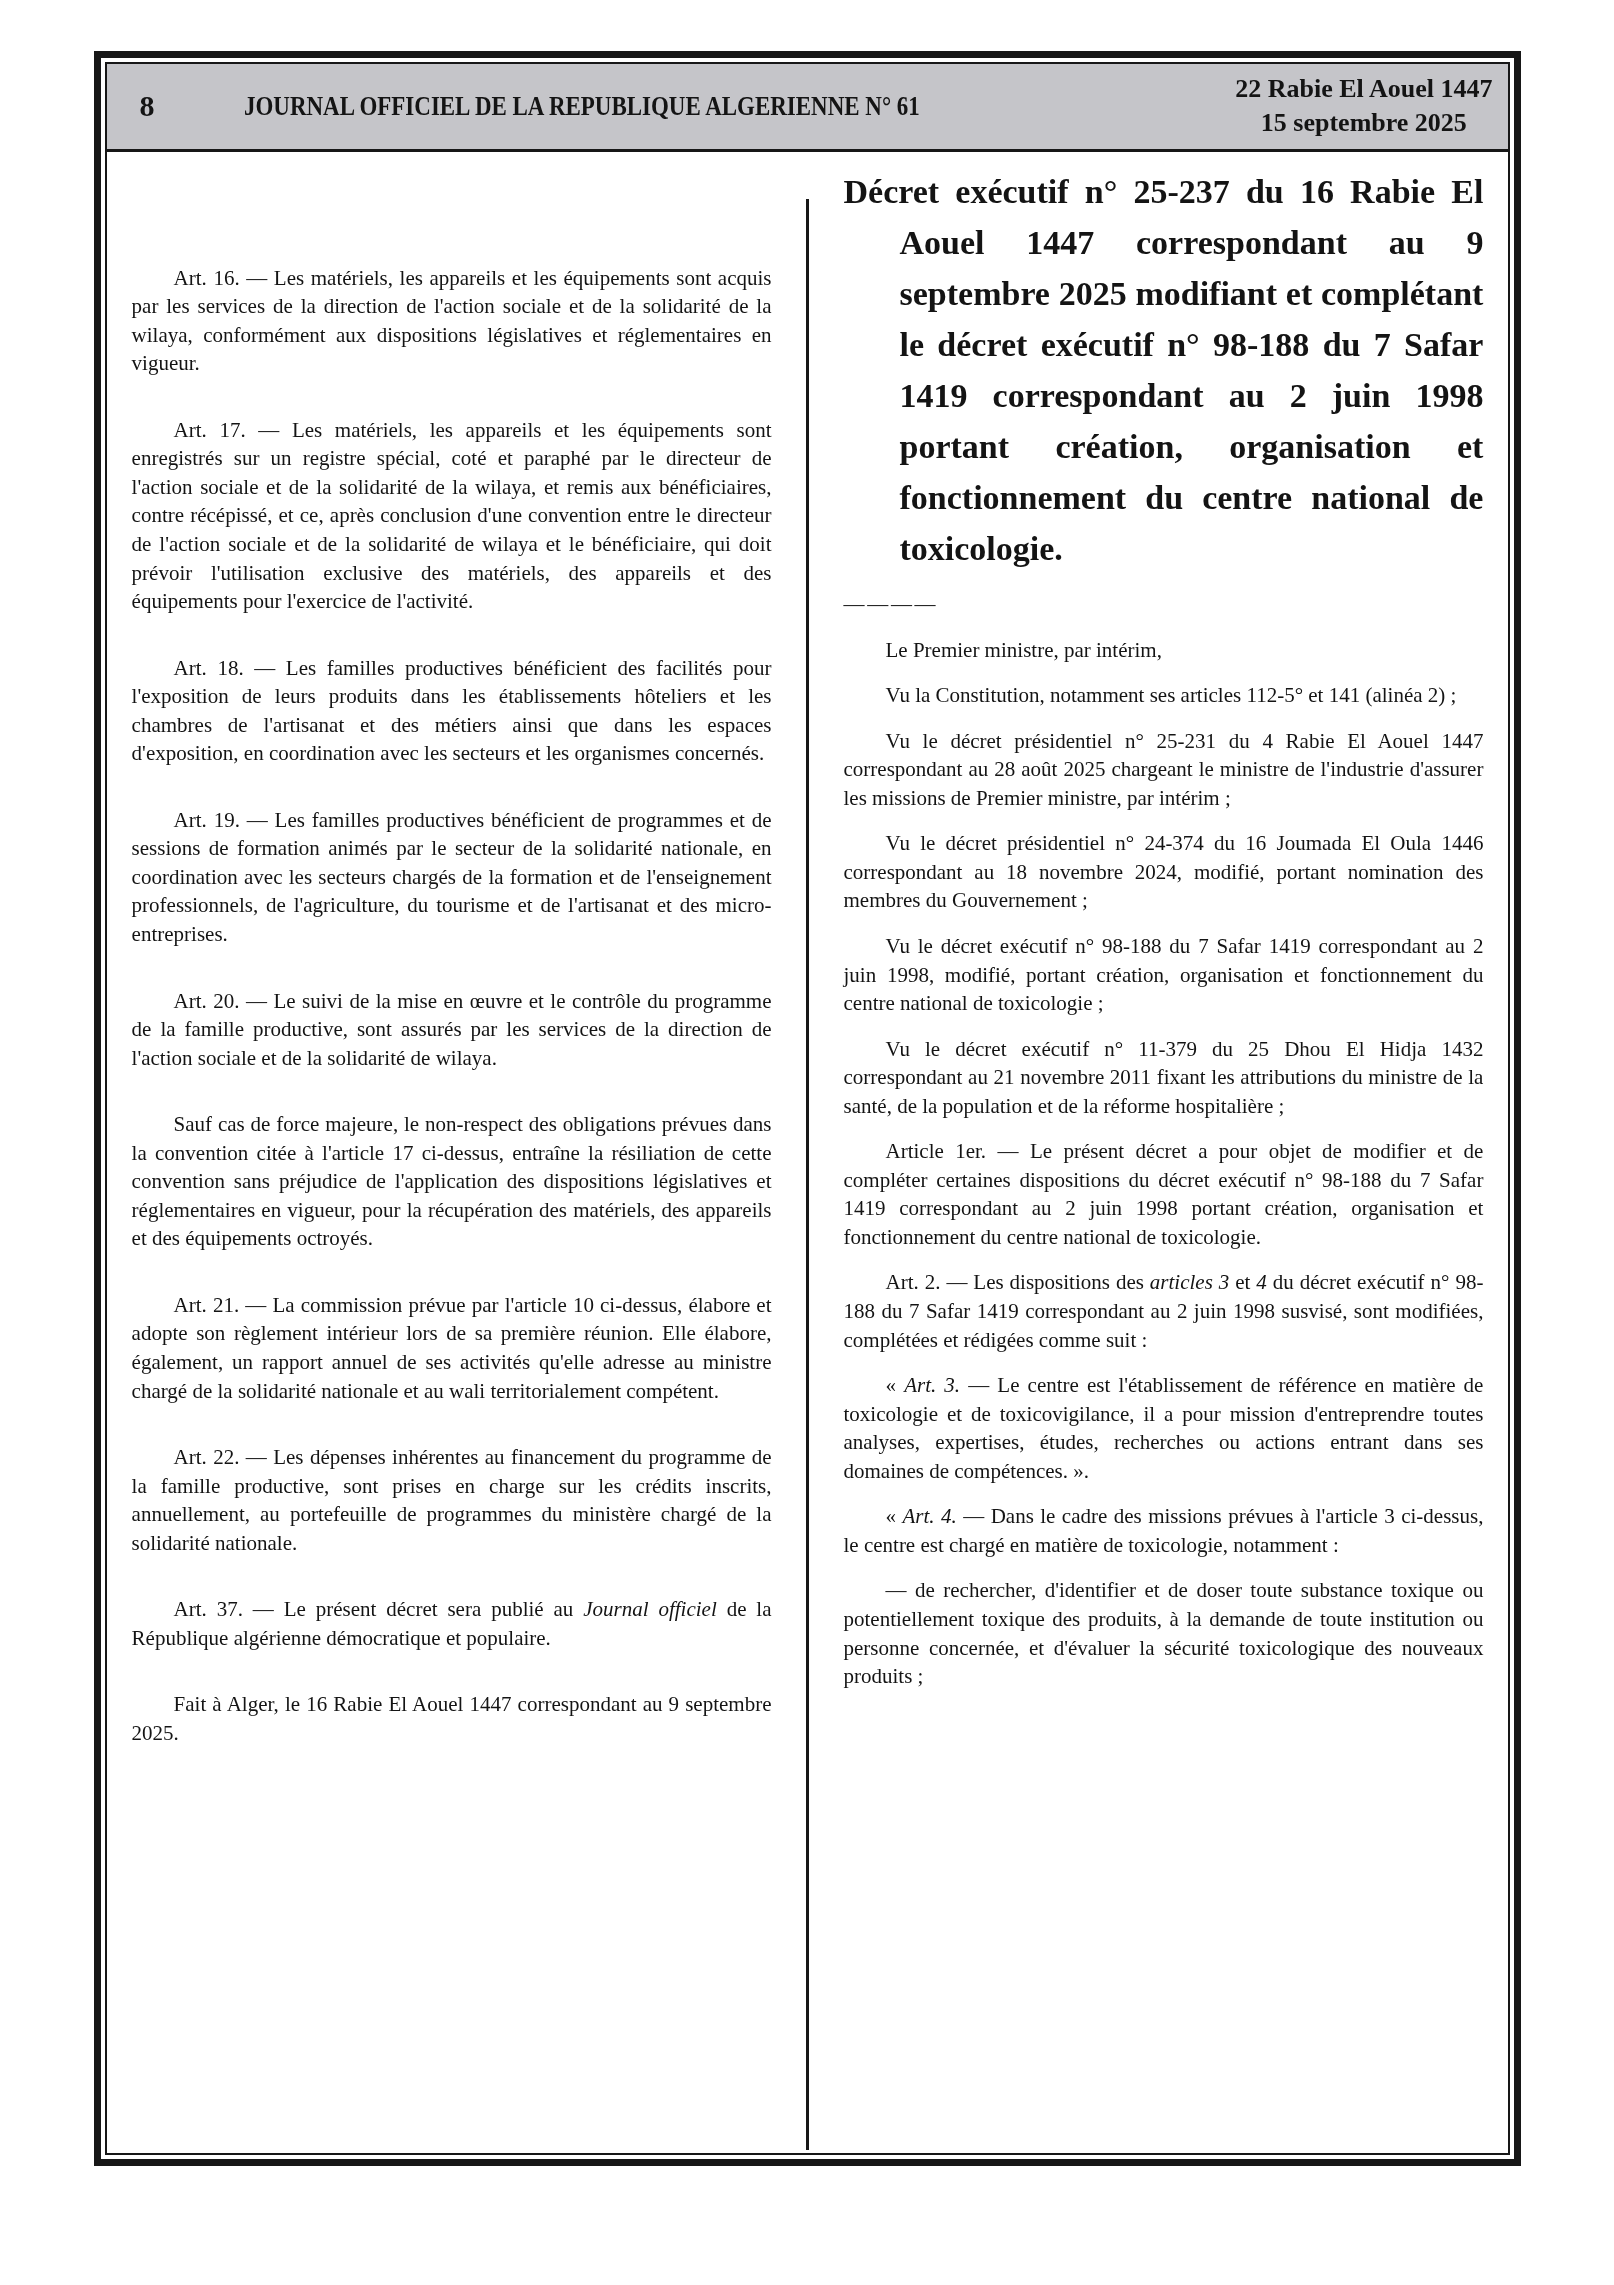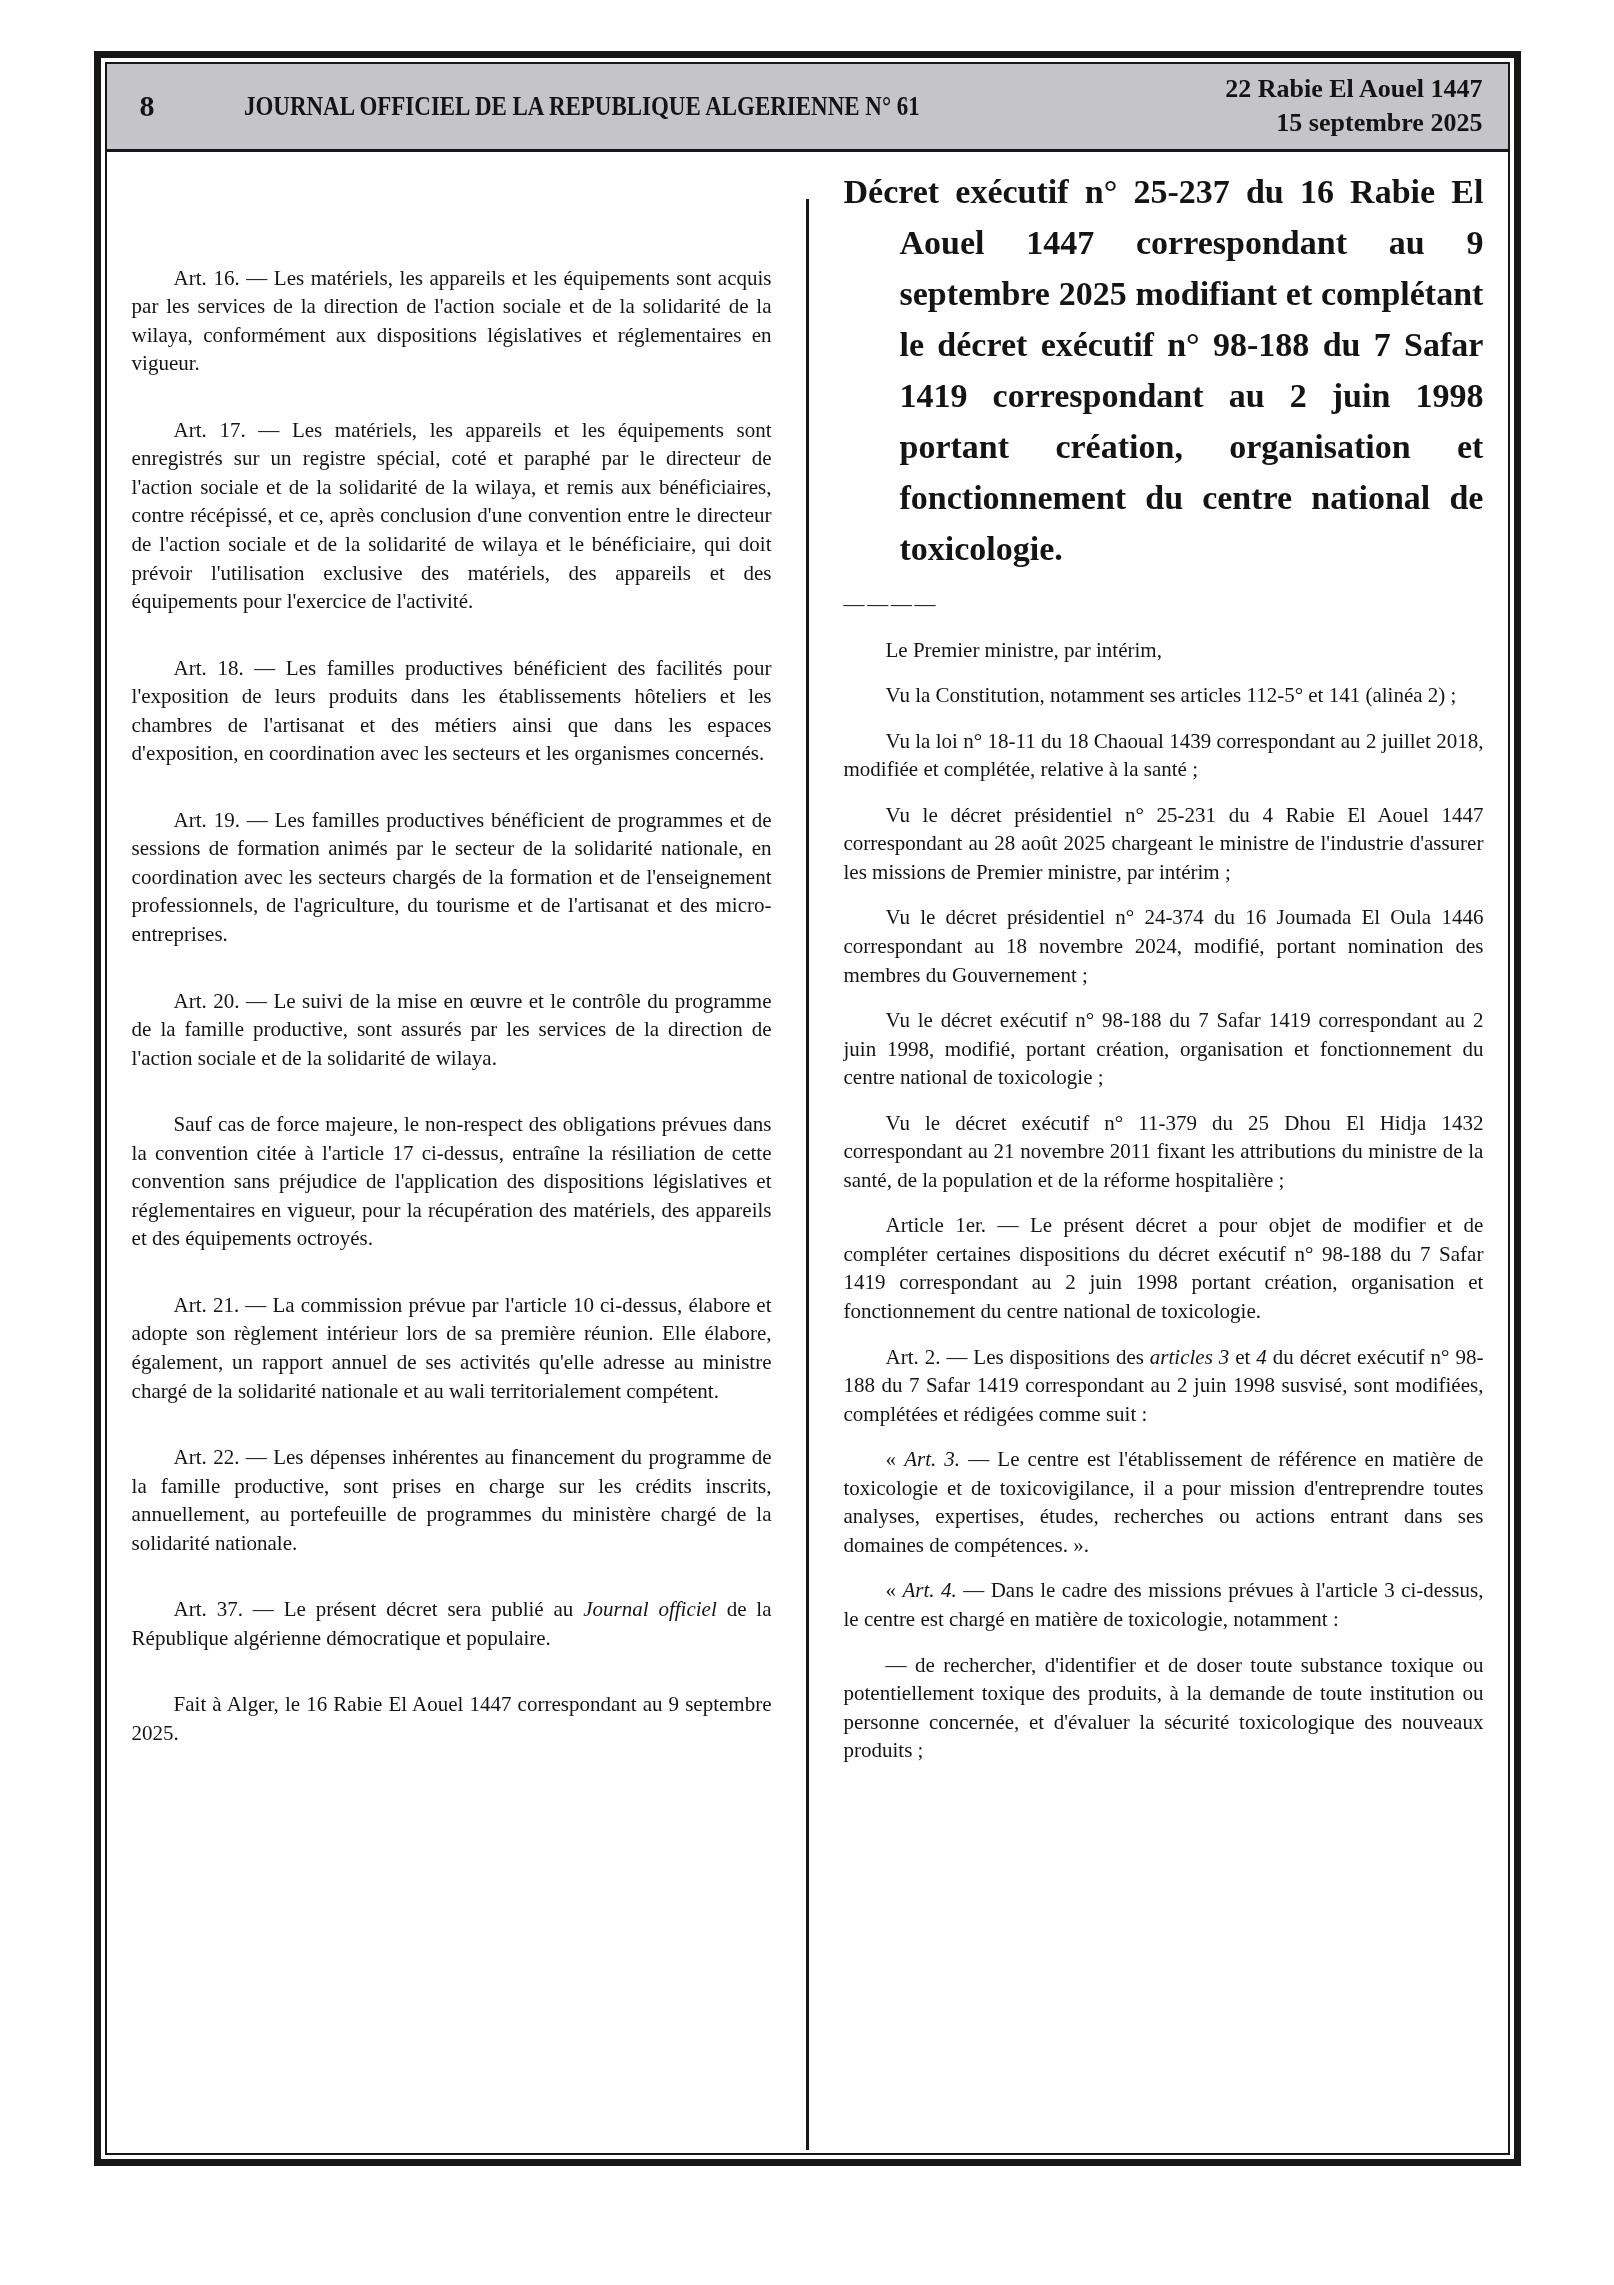--- a/index.html
+++ b/index.html
@@ -22,21 +22,21 @@
     flex:none; height:88px; background:#c5c5c9;
     border-bottom:3.6px solid #171717; box-sizing:border-box;
     display:flex; align-items:center;
   }
   .page-num { font-weight:bold; font-size:30px; margin-left:33px; flex:none; }
   .journal-title {
     font-weight:bold; font-size:28px; margin-left:89px; white-space:nowrap;
     transform:scaleX(0.82); transform-origin:left center; flex:none;
   }
   .dates {
-    margin-left:auto; margin-right:26px; text-align:right;
+    margin-left:auto; margin-right:16px; text-align:center;
     font-weight:bold; font-size:26px; line-height:1.32;
   }
   .content { flex:1; display:flex; position:relative; background:#ffffff; }
   .divider {
     position:absolute; left:calc(50% - 1.8px); top:47px; bottom:3.6px;
     width:3.6px; background:#171717;
   }
   .col { width:50%; box-sizing:border-box; }
   .col-left  { padding:96px 36px 0 25px; }
   .col-right { padding:14.5px 25px 0 36px; }
@@ -85,21 +85,20 @@
           <p class="para indent"><span>Art. 37. — Le présent décret sera publié au </span><i>Journal officiel</i><span> de la République algérienne démocratique et populaire.</span></p>
           <p class="para indent"><span>Fait à Alger, le 16 Rabie El Aouel 1447 correspondant au 9 septembre 2025.</span></p>
         </div>
       <div class="divider"></div>
       <div class="col col-right">
         <p class="decree-title">Décret exécutif n° 25-237 du 16 Rabie El Aouel 1447 correspondant au 9 septembre 2025 modifiant et complétant le décret exécutif n° 98-188 du 7 Safar 1419 correspondant au 2 juin 1998 portant création, organisation et fonctionnement du centre national de toxicologie.</p>
         <p class="para separator">————</p>
         <div>
             <p class="para indent"><span>Le Premier ministre, par intérim,</span></p>
             <p class="para indent"><span>Vu la Constitution, notamment ses articles 112-5° et 141 (alinéa 2) ;</span></p>
-            <p class="para indent"><span>Vu la loi n° 18-11 du 18 Chaoual 1439 correspondant au 2 juillet 2018, modifiée et complétée, relative à la santé ;</span></p>
             <p class="para indent"><span>Vu le décret présidentiel n° 25-231 du 4 Rabie El Aouel 1447 correspondant au 28 août 2025 chargeant le ministre de l'industrie d'assurer les missions de Premier ministre, par intérim ;</span></p>
             <p class="para indent"><span>Vu le décret présidentiel n° 24-374 du 16 Joumada El Oula 1446 correspondant au 18 novembre 2024, modifié, portant nomination des membres du Gouvernement ;</span></p>
             <p class="para indent"><span>Vu le décret exécutif n° 98-188 du 7 Safar 1419 correspondant au 2 juin 1998, modifié, portant création, organisation et fonctionnement du centre national de toxicologie ;</span></p>
             <p class="para indent"><span>Vu le décret exécutif n° 11-379 du 25 Dhou El Hidja 1432 correspondant au 21 novembre 2011 fixant les attributions du ministre de la santé, de la population et de la réforme hospitalière ;</span></p>
             <p class="para indent art"><span>Article 1er. — Le présent décret a pour objet de modifier et de compléter certaines dispositions du décret exécutif n° 98-188 du 7 Safar 1419 correspondant au 2 juin 1998 portant création, organisation et fonctionnement du centre national de toxicologie.</span></p>
             <p class="para indent art"><span>Art. 2. — Les dispositions des </span><i>articles 3</i><span> et </span><i>4</i><span> du décret exécutif n° 98-188 du 7 Safar 1419 correspondant au 2 juin 1998 susvisé, sont modifiées, complétées et rédigées comme suit :</span></p>
             <p class="para indent art"><span>« </span><i>Art. 3.</i><span> — Le centre est l'établissement de référence en matière de toxicologie et de toxicovigilance, il a pour mission d'entreprendre toutes analyses, expertises, études, recherches ou actions entrant dans ses domaines de compétences. ».</span></p>
             <p class="para indent art"><span>« </span><i>Art. 4.</i><span> — Dans le cadre des missions prévues à l'article 3 ci-dessus, le centre est chargé en matière de toxicologie, notamment :</span></p>
             <p class="para indent"><span>— de rechercher, d'identifier et de doser toute substance toxique ou potentiellement toxique des produits, à la demande de toute institution ou personne concernée, et d'évaluer la sécurité toxicologique des nouveaux produits ;</span></p>
           </div>

